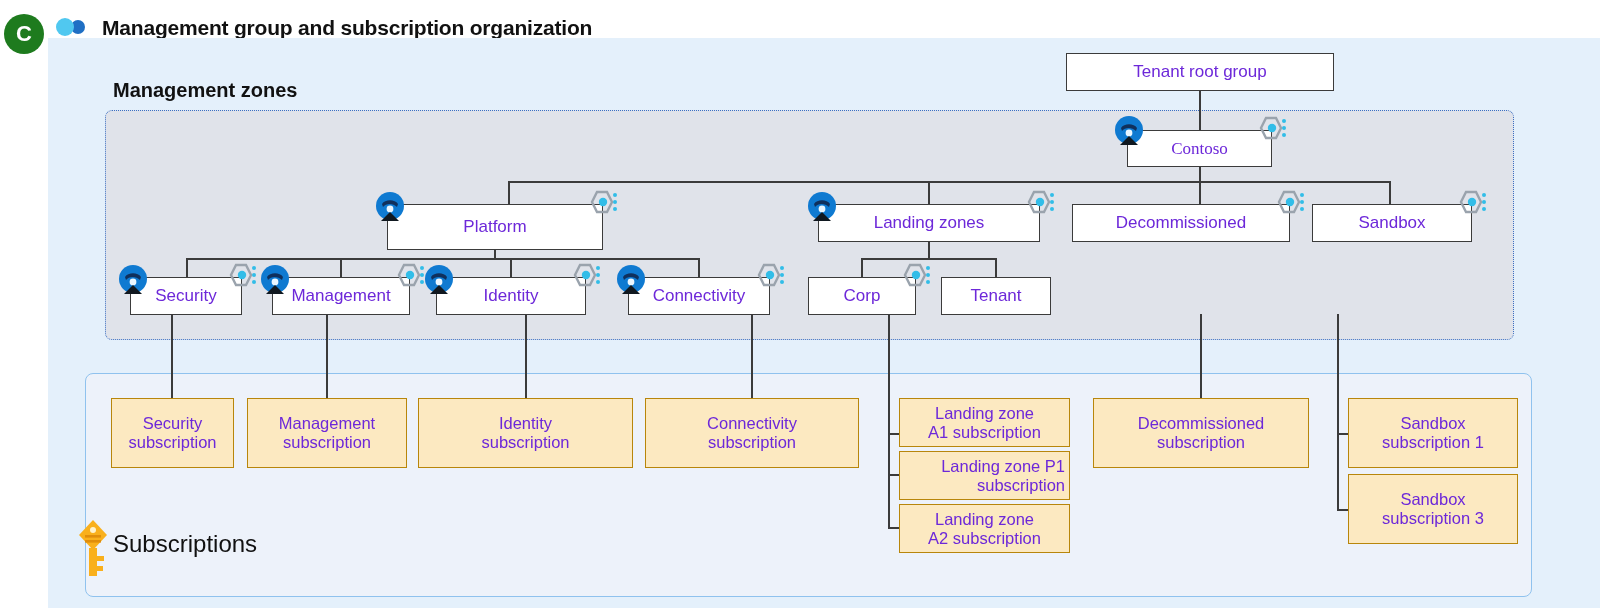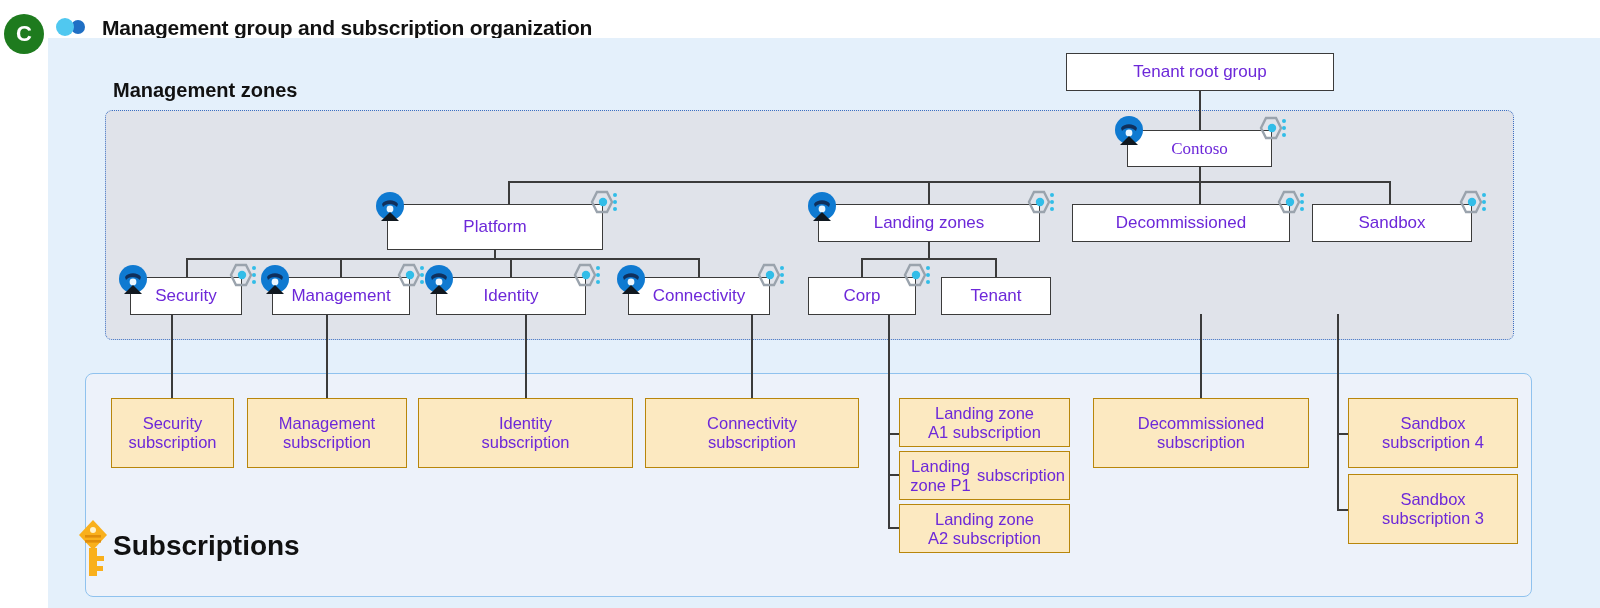--- a/index.html
+++ b/index.html
@@ -19,21 +19,21 @@
           background:#e4f0fb;}
 
   
   #mg-panel{position:absolute;left:105px;top:110px;width:1407px;height:228px;
             background:#e0e3ea;border:1.5px dotted #3a6fc4;border-radius:7px;}
   #mg-label{position:absolute;left:113px;top:79px;font-size:20px;font-weight:bold;color:#111;}
 
   
   #sub-panel{position:absolute;left:85px;top:373px;width:1445px;height:222px;
              background:#edf2fa;border:1.6px solid #8fc2ee;border-radius:8px;}
-  #sub-label{position:absolute;left:113px;top:530px;font-size:28px;font-weight:bold;color:#111;}
+  #sub-label{position:absolute;left:113px;top:530px;font-size:24px;font-weight:normal;color:#111;}
   #key-icon{position:absolute;left:76px;top:518px;width:34px;height:62px;}
 
   
   .ln{position:absolute;background:#3b3b3b;}
   .ln.v{width:2.2px;}
   .ln.h{height:2.2px;}
 
   
   .node{position:absolute;box-sizing:border-box;background:#ffffff;
         border:1.6px solid #3b3b3b;display:flex;align-items:center;
@@ -318,36 +318,36 @@
 <div class="node sub" style="left:645px;top:398px;width:214px;height:70px;flex-direction:column;">
   <span>Connectivity</span>
   <span>subscription</span>
 </div>
 
 <div class="node sub" style="left:899px;top:398px;width:171px;height:49px;flex-direction:column;">
   <span>Landing zone</span>
   <span>A1 subscription</span>
 </div>
 
-<div class="node sub" style="left:899px;top:451px;width:171px;height:49px;flex-direction:row;">
+<div class="node sub" style="left:899px;top:451px;width:171px;height:49px;flex-direction:column;align-items:flex-end;">
   <span>Landing zone P1</span>
   <span>subscription</span>
 </div>
 
 <div class="node sub" style="left:899px;top:504px;width:171px;height:49px;flex-direction:column;">
   <span>Landing zone</span>
   <span>A2 subscription</span>
 </div>
 
 <div class="node sub" style="left:1093px;top:398px;width:216px;height:70px;flex-direction:column;">
   <span>Decommissioned</span>
   <span>subscription</span>
 </div>
 
 <div class="node sub" style="left:1348px;top:398px;width:170px;height:70px;flex-direction:column;">
   <span>Sandbox</span>
-  <span>subscription 4</span>
+  <span>subscription 1</span>
 </div>
 
 <div class="node sub" style="left:1348px;top:474px;width:170px;height:70px;flex-direction:column;">
   <span>Sandbox</span>
   <span>subscription 3</span>
 </div>
 
 </body></html>

